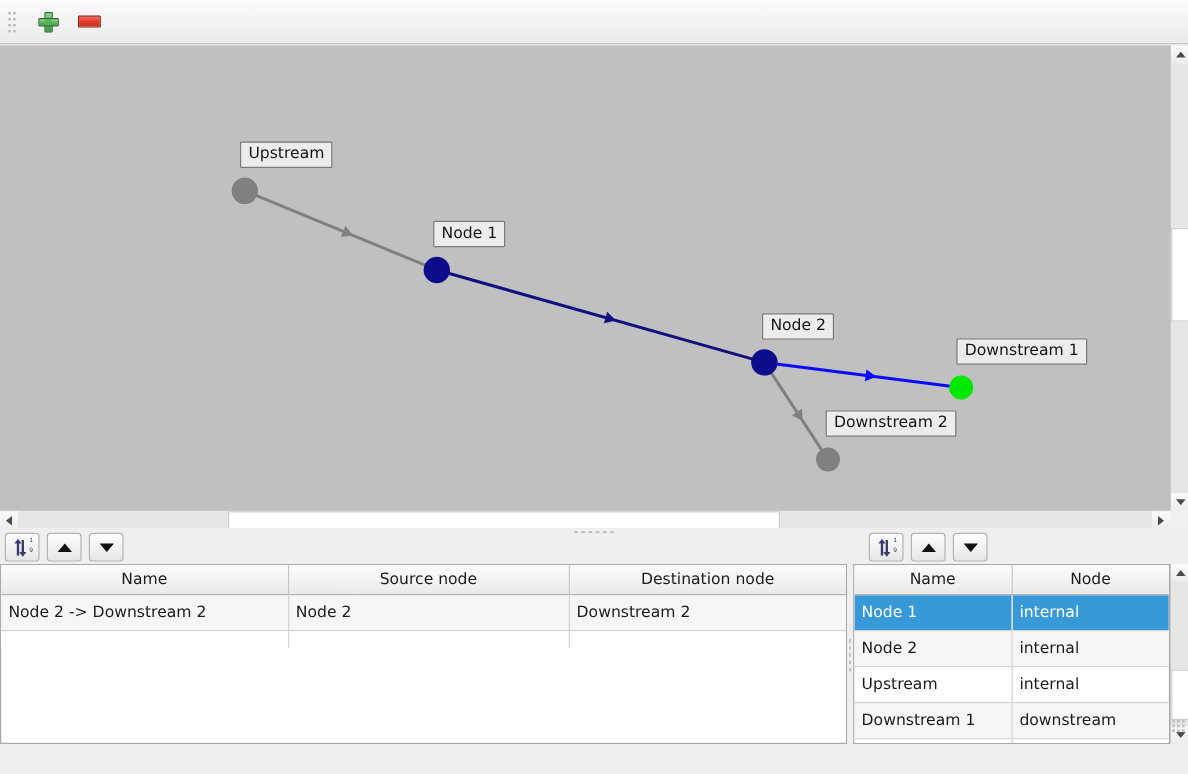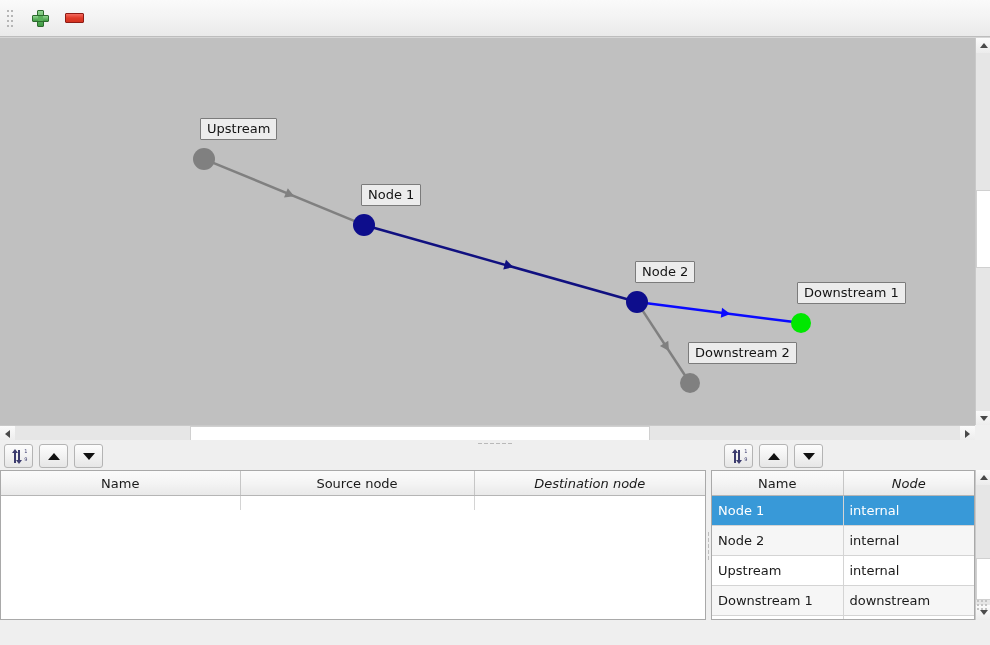--- a/index.html
+++ b/index.html
@@ -289,21 +289,21 @@
     background: linear-gradient(to bottom, #fbfbfb 0%, #f4f4f4 50%, #e9e9e9 100%);
     border-right: 1px solid #c6c6c6;
     border-bottom: 1px solid #b5b5b5;
     height: 24px;
     font-weight: normal;
     font-size: 13px;
     color: #1a1a1a;
     text-align: center;
     padding: 0;
   }
-  table.grid th:last-child { border-right: none; font-style: italic; }
+  table.grid th:last-child { border-right: none; }
   table.grid td {
     height: 29px;
     border-right: 1px solid #d4d4d4;
     border-bottom: 1px solid #d4d4d4;
     padding: 0 6px;
     color: #1a1a1a;
     white-space: nowrap;
     overflow: hidden;
     text-overflow: ellipsis;
   }
@@ -436,20 +436,25 @@
             <col>
           </colgroup>
         <thead>
             <tr id="edges-head">
               <th>Name</th>
               <th>Source node</th>
               <th>Destination node</th>
             </tr>
           </thead>
         <tbody id="edges-body">
+            <tr class="alt">
+              <td>Node 2 -&gt; Downstream 2</td>
+              <td>Node 2</td>
+              <td>Downstream 2</td>
+            </tr>
             <tr class="filler">
               <td></td>
               <td></td>
               <td></td>
             </tr>
           </tbody>
       </table>
     </div>
   </div>
 

